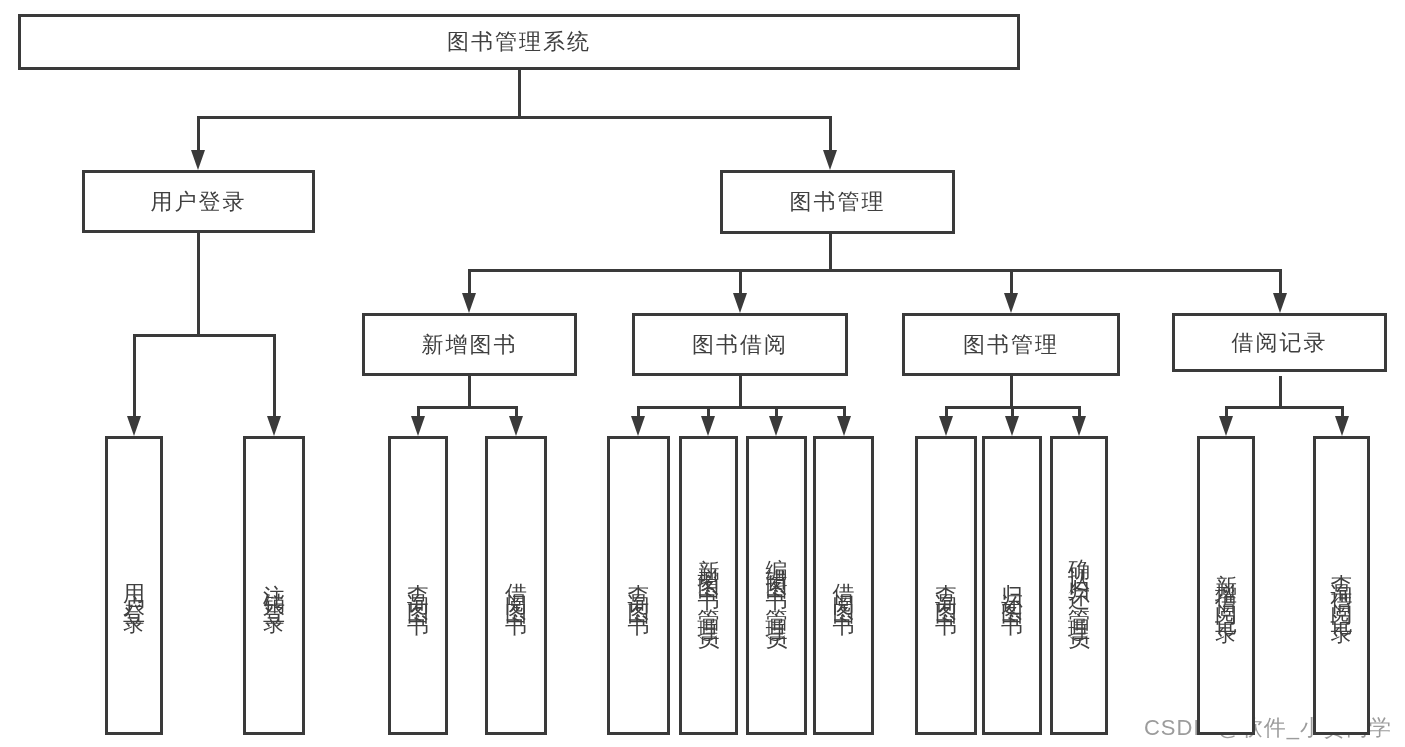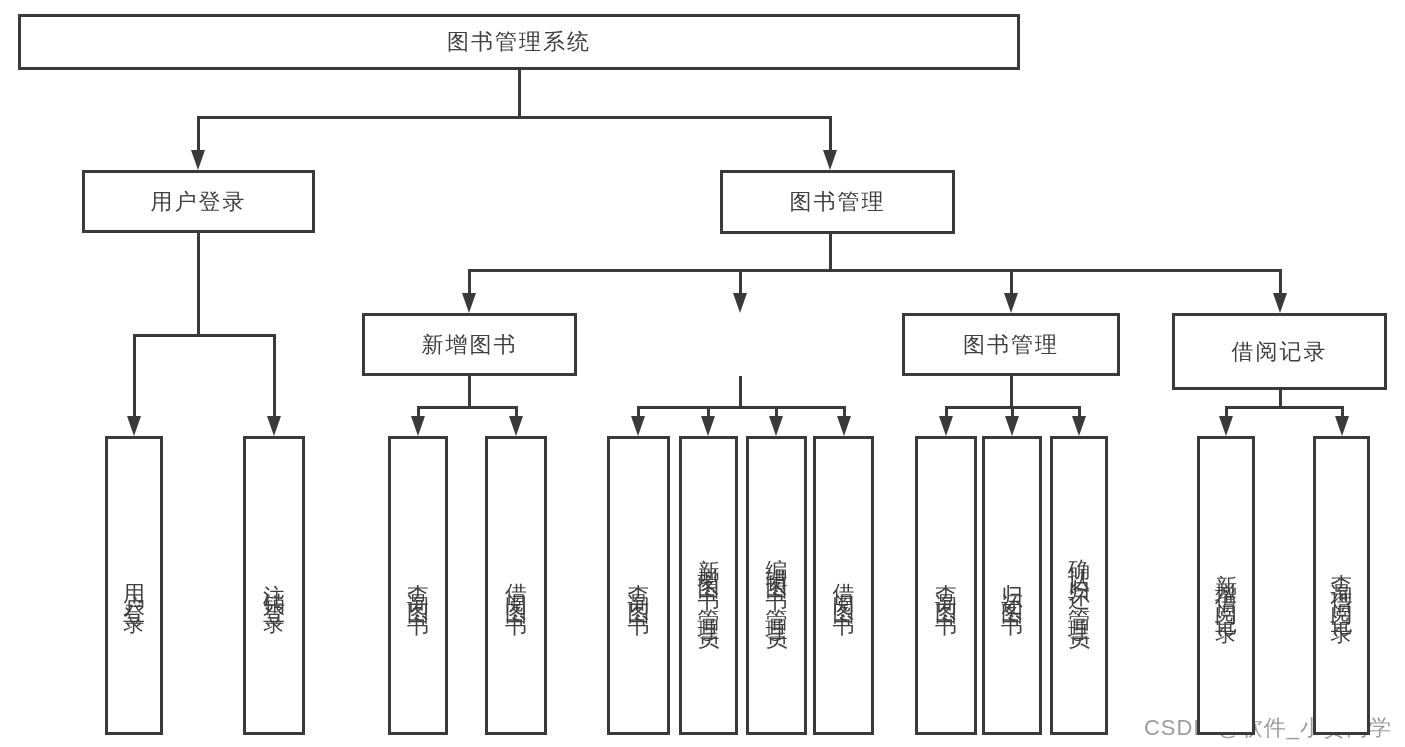--- a/index.html
+++ b/index.html
@@ -122,24 +122,27 @@
     </div>
     <div class="node h" style="left: 82px; top: 170px; width: 233px; height: 63px;">
       <span class="label">用户登录</span>
     </div>
     <div class="node h" style="left: 720px; top: 170px; width: 235px; height: 64px;">
       <span class="label">图书管理</span>
     </div>
     <div class="node h" style="left: 362px; top: 313px; width: 215px; height: 63px;">
       <span class="label">新增图书</span>
     </div>
+    <div class="node h" style="left: 632px; top: 313px; width: 216px; height: 63px;">
+      <span class="label">图书借阅</span>
+    </div>
     <div class="node h" style="left: 902px; top: 313px; width: 218px; height: 63px;">
       <span class="label">图书管理</span>
     </div>
-    <div class="node h" style="left: 1172px; top: 313px; width: 215px; height: 77px;">
+    <div class="node h" style="left: 1172px; top: 313px; width: 215px; height: 59px;">
       <span class="label">借阅记录</span>
     </div>
     <div class="node v" style="left: 105px; top: 436px; width: 58px; height: 299px;">
       <span class="label">用户登录</span>
     </div>
     <div class="node v" style="left: 243px; top: 436px; width: 62px; height: 299px;">
       <span class="label">注销登录</span>
     </div>
     <div class="node v" style="left: 388px; top: 436px; width: 60px; height: 299px;">
       <span class="label">查询图书</span>

